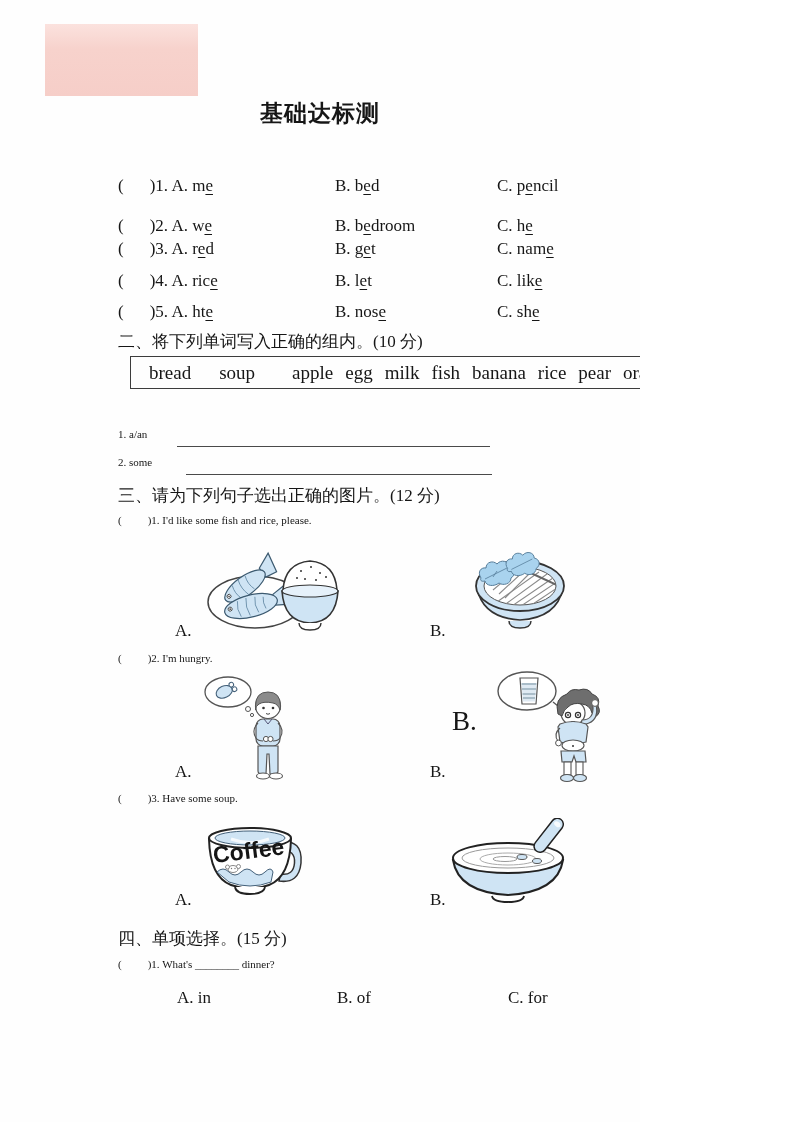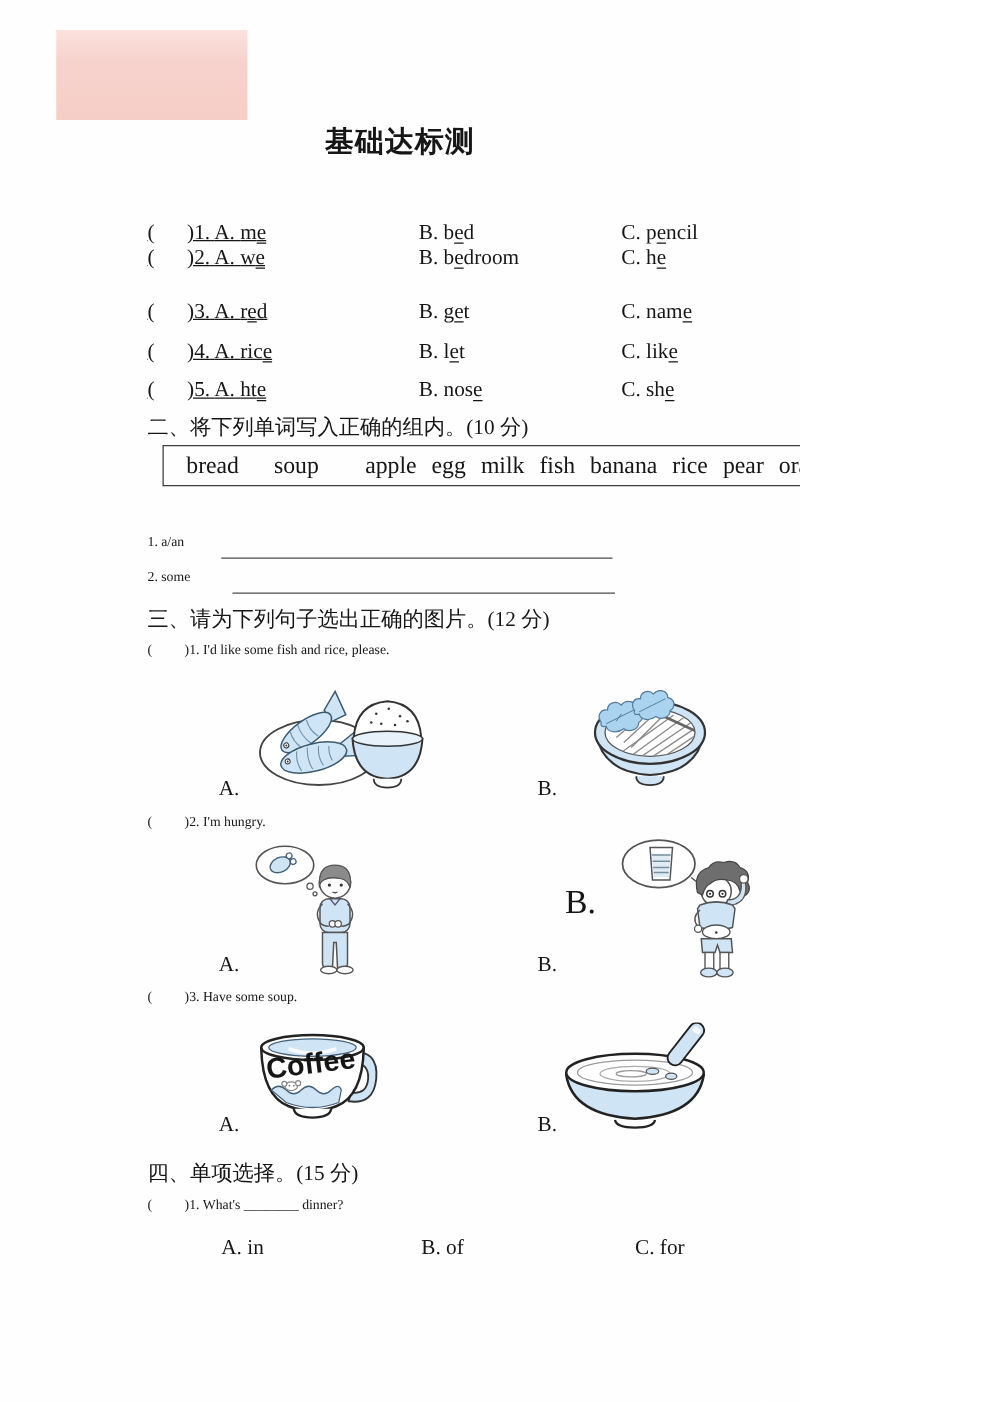--- a/index.html
+++ b/index.html
@@ -11,21 +11,21 @@
   .watermark {
     position:absolute; left:45px; top:24px; width:153px; height:72px;
     background:linear-gradient(180deg,#fbe2de 0%,#f7d2cc 35%,#f6cec8 100%);
   }
   .title {
     position:absolute; top:98px; left:0; width:100%; text-align:center;
     font-size:23px; font-weight:bold; letter-spacing:1px;
   }
   .heading { position:absolute; left:118px; font-size:17px; white-space:nowrap; }
   .row { position:absolute; left:118px; width:620px; display:flex; font-size:17px; }
-  .c1 { width:217px;text-decoration:underline; } .c2 { width:162px; } .c3 { flex:1; }
+  .c1 { width:217px; } .c2 { width:162px; } .c3 { flex:1; }
   .gap { display:inline-block; width:26px; }
   .ul { text-decoration:underline; text-underline-offset:3px; }
   .qline { position:absolute; left:118px; font-size:11px; white-space:nowrap; }
   .wordbox {
     position:absolute; left:130px; top:356px; width:533px; height:33px;
     border:1.5px solid #3c3c3c; display:flex; align-items:center;
     padding-left:18px; box-sizing:border-box; font-size:19px;
   }
   .wordbox .w { margin-right:12px; }
   .wordbox .w:nth-child(1){ margin-right:28px; }
@@ -46,21 +46,21 @@
 
   <div class="title">基础达标测</div>
 
 
   <div class="row" style="top:176px">
     <div class="c1"><span>(</span><span class="gap"></span><span>)1.</span> <span>A.</span> <span class="word"><span>m</span><span class="ul">e</span><span></span></span></div>
     <div class="c2"><span>B.</span> <span class="word"><span>b</span><span class="ul">e</span><span>d</span></span></div>
     <div class="c3"><span>C.</span> <span class="word"><span>p</span><span class="ul">e</span><span>ncil</span></span></div>
   </div>
 
-  <div class="row" style="top:196px">
+  <div class="row" style="top:216px">
     <div class="c1"><span>(</span><span class="gap"></span><span>)2.</span> <span>A.</span> <span class="word"><span>w</span><span class="ul">e</span><span></span></span></div>
     <div class="c2"><span>B.</span> <span class="word"><span>b</span><span class="ul">e</span><span>droom</span></span></div>
     <div class="c3"><span>C.</span> <span class="word"><span>h</span><span class="ul">e</span><span></span></span></div>
   </div>
 
   <div class="row" style="top:239px">
     <div class="c1"><span>(</span><span class="gap"></span><span>)3.</span> <span>A.</span> <span class="word"><span>r</span><span class="ul">e</span><span>d</span></span></div>
     <div class="c2"><span>B.</span> <span class="word"><span>g</span><span class="ul">e</span><span>t</span></span></div>
     <div class="c3"><span>C.</span> <span class="word"><span>nam</span><span class="ul">e</span><span></span></span></div>
   </div>

